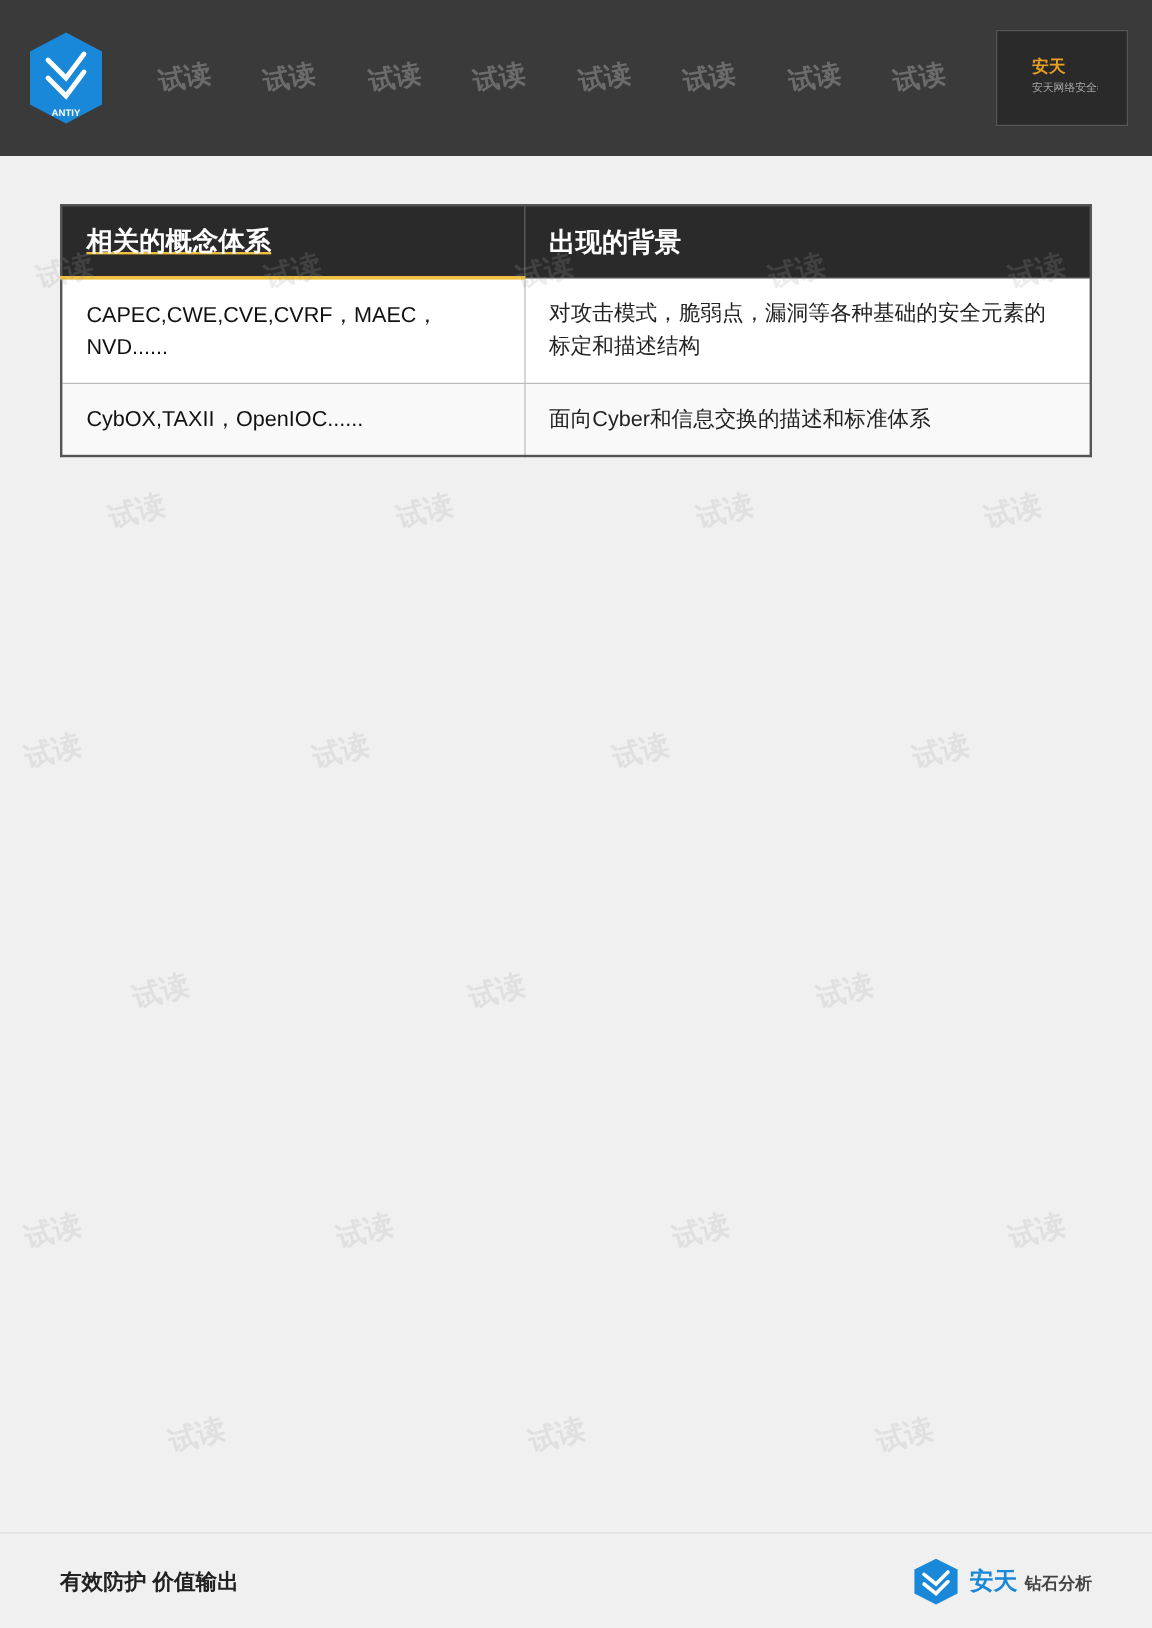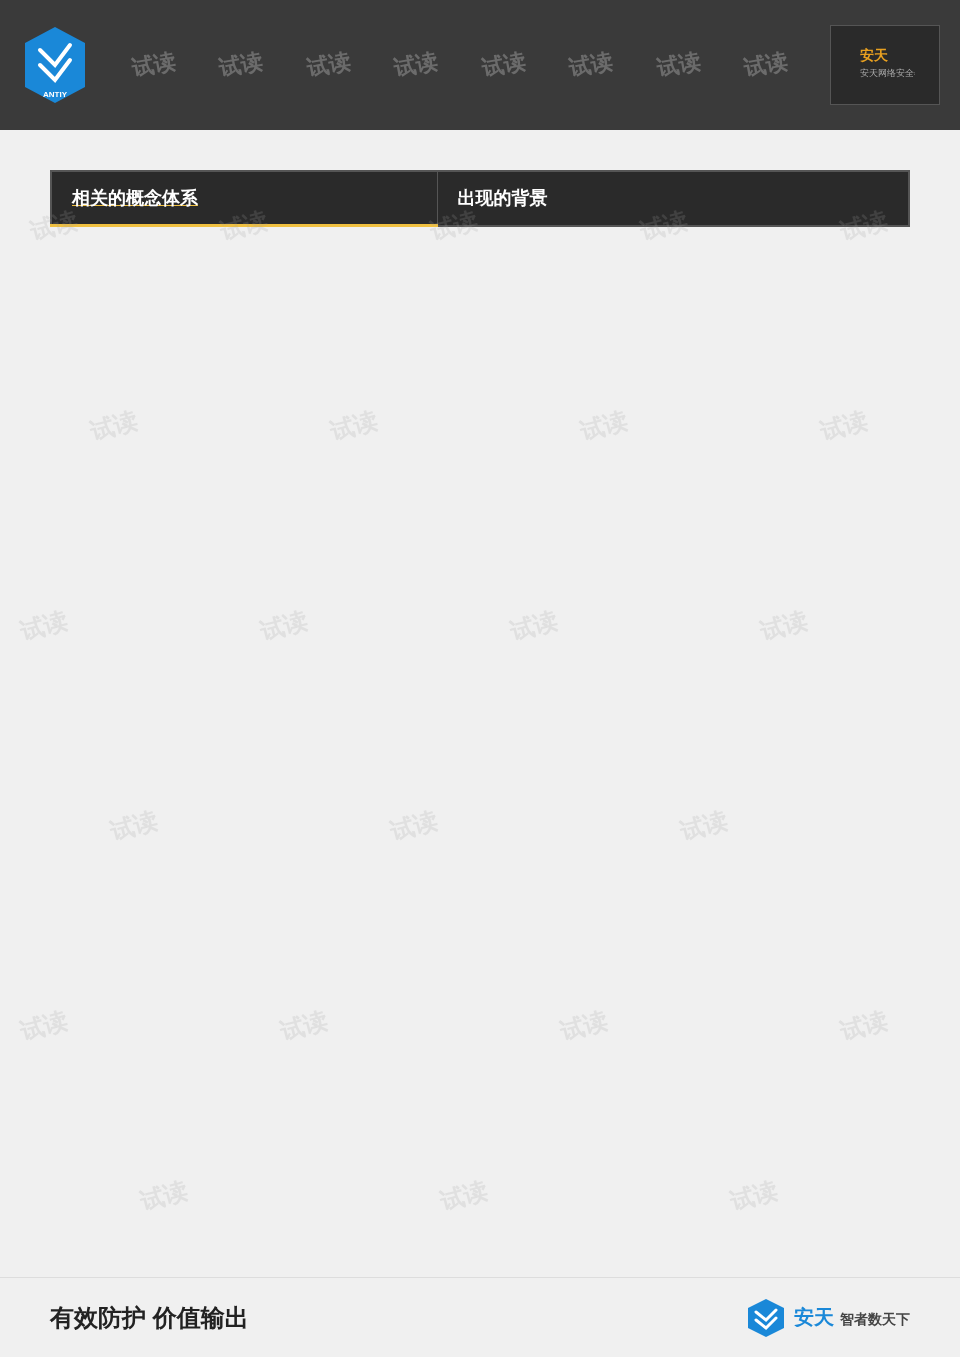--- a/index.html
+++ b/index.html
@@ -75,21 +75,21 @@
 
     
     .data-table {
       width: 100%;
       border-collapse: collapse;
       border: 2px solid #555;
     }
     .data-table th {
       background: #2a2a2a;
       color: #fff;
-      font-size: 18px;
+      font-size: 22px;
       padding: 14px 20px;
       text-align: left;
       font-weight: bold;
       border: 1px solid #555;
     }
     .data-table th.col-left {
       width: 45%;
       border-bottom: 3px solid #f0c040;
       text-decoration: underline;
       text-decoration-color: #f0c040;
@@ -125,21 +125,21 @@
       width: 960px;
       height: 80px;
       background: #f0f0f0;
       display: flex;
       align-items: center;
       justify-content: space-between;
       padding: 0 50px;
       border-top: 1px solid #ddd;
     }
     .footer-slogan {
-      font-size: 24px;
+      font-size: 18px;
       color: #222;
       font-weight: bold;
     }
     .footer-logo {
       display: flex;
       align-items: center;
       gap: 8px;
     }
     .footer-logo-icon {
       width: 40px;
@@ -229,31 +229,39 @@
 
 <div class="main-content">
   <table class="data-table">
     <thead>
       <tr>
         <th class="col-left">相关的概念体系</th>
         <th class="col-right">出现的背景</th>
       </tr>
     </thead>
     <tbody id="table-body">
+        <tr>
+          <td class="left-cell">CAPEC,CWE,CVE,CVRF，MAEC，NVD......</td>
+          <td class="right-cell">对攻击模式，脆弱点，漏洞等各种基础的安全元素的标定和描述结构</td>
+        </tr>
+        <tr>
+          <td class="left-cell">CybOX,TAXII，OpenIOC......</td>
+          <td class="right-cell">面向Cyber和信息交换的描述和标准体系</td>
+        </tr>
       </tbody>
   </table>
 </div>
 
 <div class="footer">
   <span class="footer-slogan">有效防护 价值输出</span>
   <div class="footer-logo">
     <svg class="footer-logo-icon" viewBox="0 0 40 40" xmlns="http://www.w3.org/2000/svg">
       <polygon points="20,1 38,10 38,30 20,39 2,30 2,10" fill="#1a88d8"></polygon>
       <path d="M10,14 L20,22 L30,12 M10,22 L20,30 L30,20" stroke="white" stroke-width="3" fill="none" stroke-linecap="round"></path>
     </svg>
     <div>
       <div style="display:flex;align-items:baseline;gap:6px;">
         <span style="font-size:20px;font-weight:bold;color:#1a88d8;">安天</span>
-        <span style="font-size:14px;color:#444;font-weight:bold;">智者数天下</span>
+        <span style="font-size:14px;color:#444;font-weight:bold;">钻石分析</span>
       </div>
     </div>
   </div>
 </div>
 
 </body></html>

